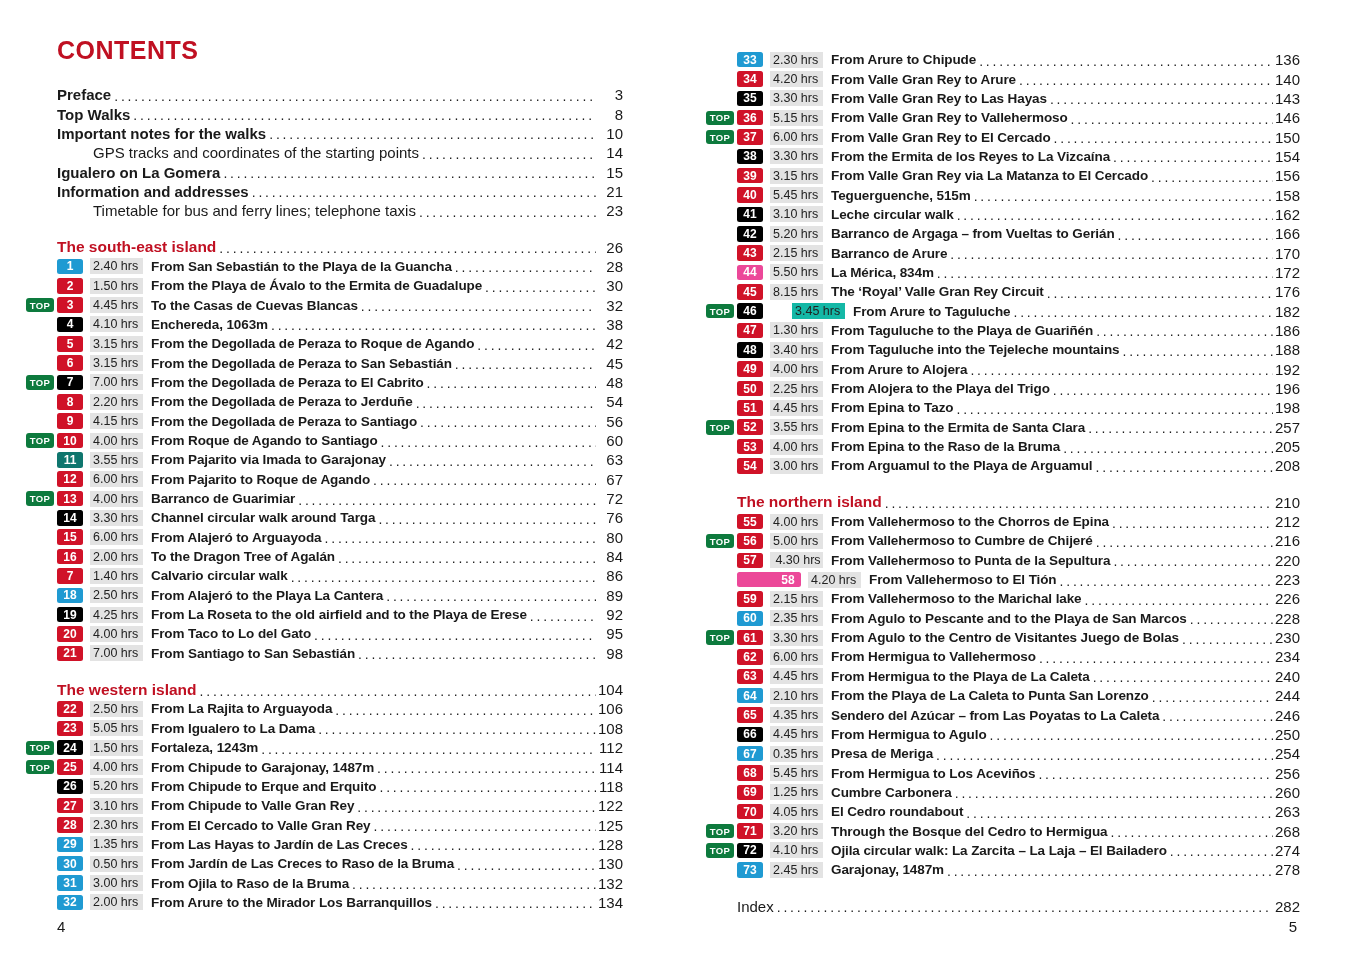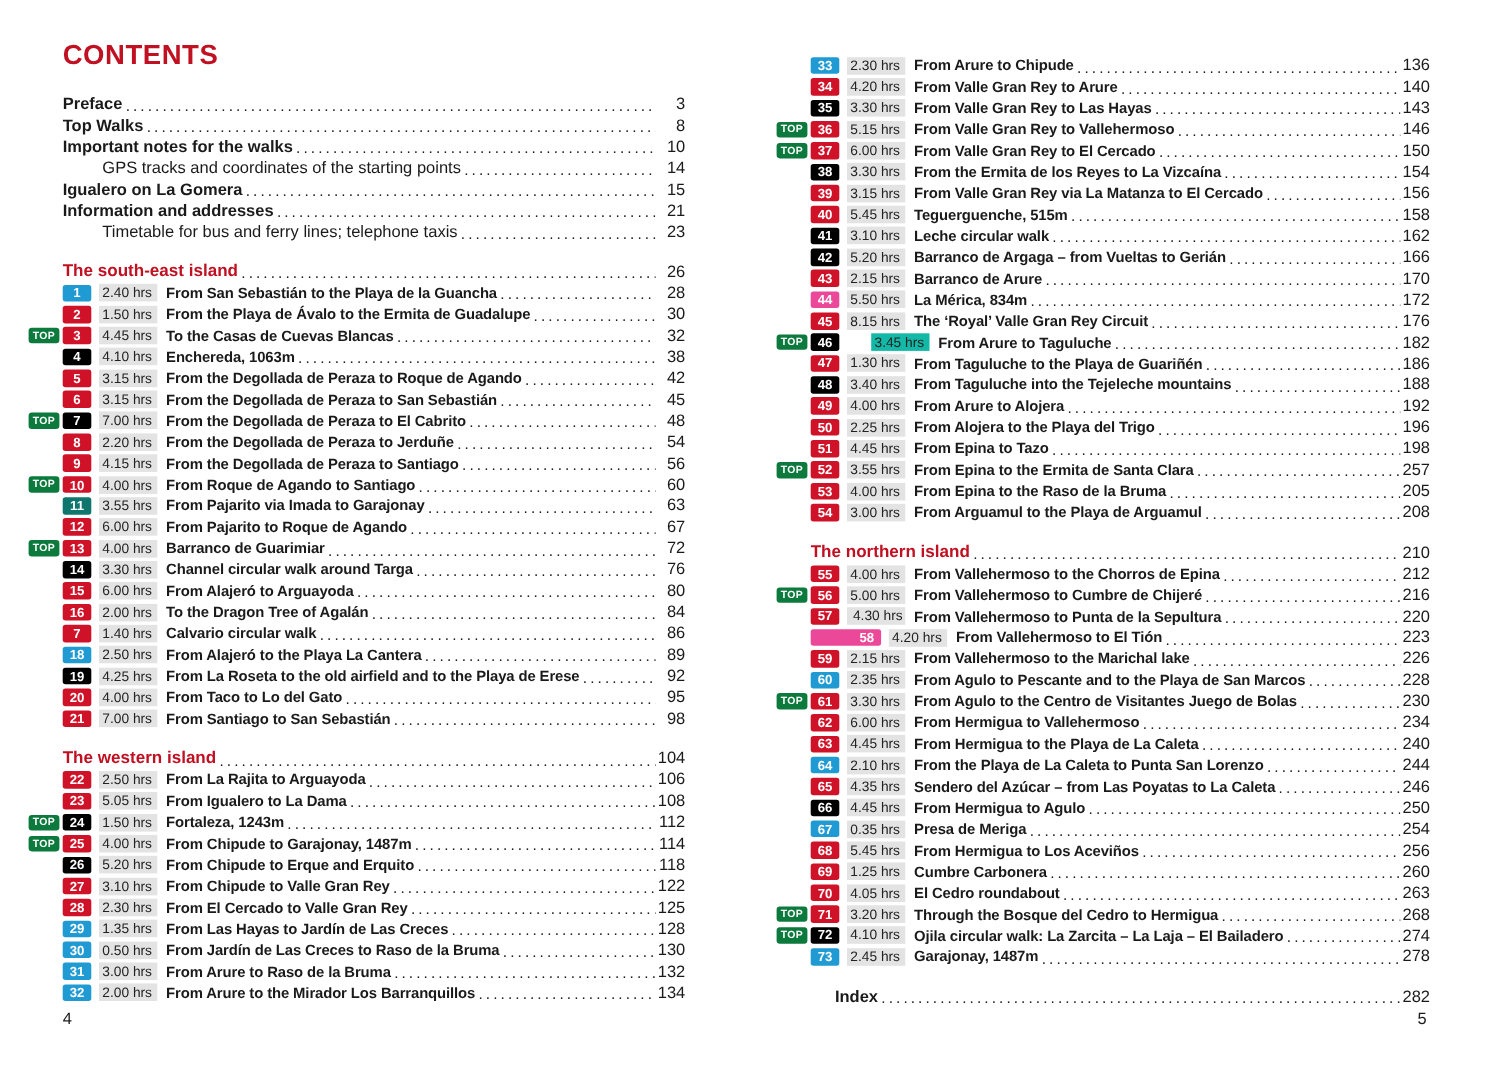--- a/index.html
+++ b/index.html
@@ -13,21 +13,21 @@
   }
   .col{position:absolute;}
   #col-left{left:57px;top:85px;width:566px;}
   #col-right{left:737px;top:50px;width:563px;}
   .row{display:flex;align-items:center;height:19.35px;position:relative;font-size:15px;}
   .gap{height:17px;}
   .fm-label{white-space:nowrap;}
   .label-bold{font-weight:bold;}
   .sub{padding-left:36px;}
   .heading{font-weight:bold;white-space:nowrap;font-size:15.5px;}
-  .index-label{font-weight:bold;white-space:nowrap;margin-left:22px;}
+  .index-label{font-weight:normal;white-space:nowrap;}
   .dots{
     flex:1 1 8px;min-width:8px;overflow:hidden;white-space:nowrap;
     letter-spacing:2.8px;font-size:14px;margin:0 1px 0 3px;color:#1c1c1c;
     transform:translateY(1px);
   }
   .pg{min-width:26px;text-align:right;white-space:nowrap;font-size:15px;}
   .top-badge{
     position:absolute;left:-31px;top:2.5px;width:28px;height:14.5px;border-radius:3px;
     color:#fff;font-size:9.5px;font-weight:bold;letter-spacing:0.3px;
     display:flex;align-items:center;justify-content:center;
@@ -311,21 +311,21 @@
     <div class="row">
       <span class="num-badge" style="background: rgb(31, 154, 210);">30</span>
       <span class="hrs" style="background: rgb(227, 227, 227);">0.50 hrs</span>
       <span class="walk-title">From Jardín de Las Creces to Raso de la Bruma</span>
       <span class="dots">............................................................................................................................................................................................................................</span>
       <span class="pg">130</span>
     </div>
     <div class="row">
       <span class="num-badge" style="background: rgb(31, 154, 210);">31</span>
       <span class="hrs" style="background: rgb(227, 227, 227);">3.00 hrs</span>
-      <span class="walk-title">From Arure to Raso de la Bruma</span>
+      <span class="walk-title">From Ojila to Raso de la Bruma</span>
       <span class="dots">............................................................................................................................................................................................................................</span>
       <span class="pg">132</span>
     </div>
     <div class="row">
       <span class="num-badge" style="background: rgb(31, 154, 210);">32</span>
       <span class="hrs" style="background: rgb(227, 227, 227);">2.00 hrs</span>
       <span class="walk-title">From Arure to the Mirador Los Barranquillos</span>
       <span class="dots">............................................................................................................................................................................................................................</span>
       <span class="pg">134</span>
     </div>

